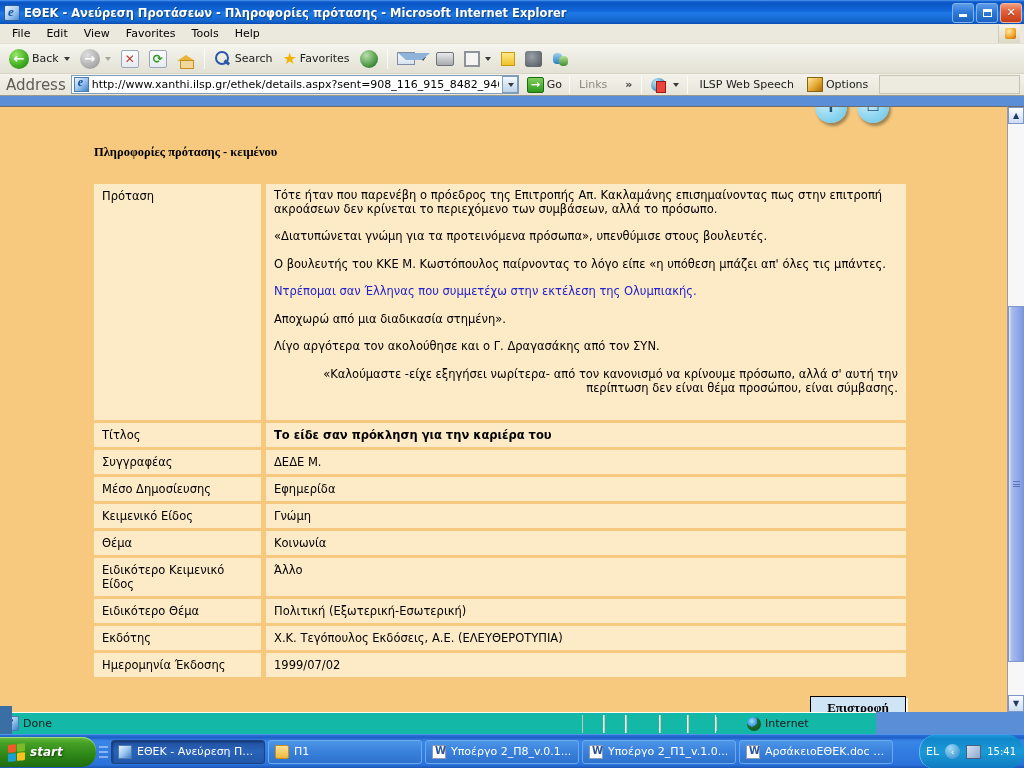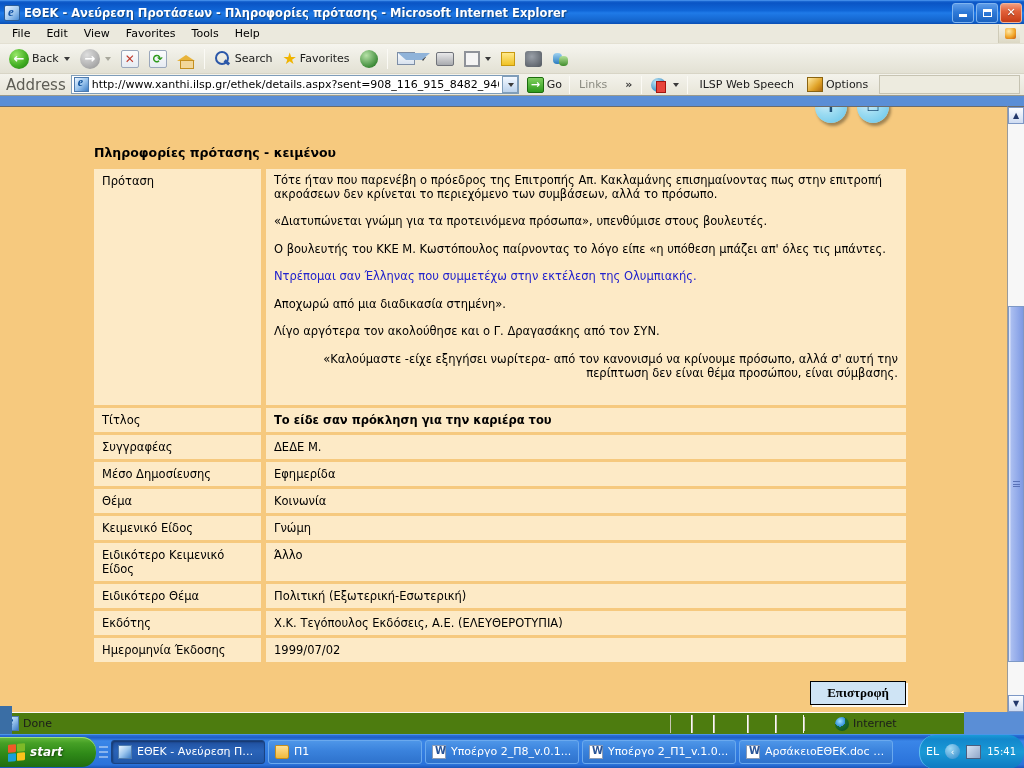--- a/index.html
+++ b/index.html
@@ -149,21 +149,21 @@
   .round-btns { position:absolute; right:118px; top:-16px; display:flex; gap:10px; }
   .round-btn {
     width:32px;height:32px;border-radius:50%;
     background: radial-gradient(circle at 35% 28%, #dff2fb 0%, #9ddcf2 45%, #62c2e8 100%);
     box-shadow: 2px 3px 3px rgba(0,0,0,0.35);
     display:flex;align-items:center;justify-content:center;
     color:#1d4f78;font-size:14px;font-weight:bold;
   }
 
   .content { padding: 38px 0 0 94px; }
-  .page-title { font-weight:bold; font-size:12.5px; color:#000; margin-bottom:6px; }
+  .page-title { font-weight:bold; font-size:12.5px; color:#000; margin-bottom:21px;font-family:Liberation Serif, serif; }
 
   table.info { border-collapse: separate; border-spacing: 0 3px; width:812px; }
   table.info td { vertical-align: top; background:#fdeac6; padding:5px 8px; font-size:11.5px; color:#000; }
   td.label { width:167px; padding-left:8px; }
   td.value { }
   .gap { width:5px; background:transparent !important; padding:0 !important; }
   .val-bold { font-weight:bold; }
   p.para { margin:0 0 14px 0; line-height:1.18; }
   p.para:last-child { margin-bottom:0;text-align:right; }
   p.hl { color:#2222cc; }
@@ -191,22 +191,22 @@
     position:absolute; left:0; right:0; top:182px; height:356px;
     background:linear-gradient(to right,#e8eefb 0%,#a9bdf0 18%,#93abea 60%,#7e99e2 100%);
     border:1px solid #7d98c6;
     display:flex; align-items:center; justify-content:center;
   }
   .grip { width:7px; }
   .grip i { display:block; height:1px; background:#5a72b8; margin:1.5px 0; }
 
   
   .statusbar {
-    position:absolute; left:0; top:712px; width:964px; height:22px;
-    background:#4d7c0f; border-top:1px solid #fbfaf5;
+    position:absolute; left:0; top:712px; width:876px; height:22px;
+    background:#14b8a6; border-top:1px solid #fbfaf5;
     display:flex; align-items:center; font-size:11px; color:#1b1b1b;text-align:center;
   }
   .st-cell { height:18px; border-left:1px solid #c9c6b5; border-right:1px solid #fbfaf5; }
   .st-left { display:flex; align-items:center; gap:4px; padding-left:4px; flex:1; }
   .st-ie { width:15px;height:15px;background:linear-gradient(135deg,#eaf4ff,#9cc6ee 50%,#3d7ec8);border:1px solid #4e7bae;position:relative; }
   .st-ie::after{content:"e";position:absolute;left:3px;top:-3px;font-family:"Liberation Serif",serif;font-size:12px;font-style:italic;font-weight:bold;color:#10529c;}
   .st-zone { display:flex; align-items:center; gap:4px; width:160px; padding-left:30px; border-left:1px solid #c9c6b5; }
   .globe { width:14px;height:14px;border-radius:50%;background:radial-gradient(circle at 35% 30%,#9fe2ff 0%,#2f8fd8 40%,#1d6b2c 41%,#0f4d1a 100%); }
 
   
@@ -413,28 +413,28 @@
             <td class="label">Συγγραφέας</td>
             <td class="gap"></td>
             <td class="value">ΔΕΔΕ Μ.</td>
           </tr>
           <tr>
             <td class="label">Μέσο Δημοσίευσης</td>
             <td class="gap"></td>
             <td class="value">Εφημερίδα</td>
           </tr>
           <tr>
+            <td class="label">Κειμενικό Είδος</td>
+            <td class="gap"></td>
+            <td class="value">Γνώμη</td>
+          </tr>
+          <tr>
             <td class="label">Θέμα</td>
             <td class="gap"></td>
             <td class="value">Κοινωνία</td>
-          </tr>
-          <tr>
-            <td class="label">Κειμενικό Είδος</td>
-            <td class="gap"></td>
-            <td class="value">Γνώμη</td>
           </tr>
           <tr>
             <td class="label">Ειδικότερο Κειμενικό Είδος</td>
             <td class="gap"></td>
             <td class="value">Άλλο</td>
           </tr>
           <tr>
             <td class="label">Ειδικότερο Θέμα</td>
             <td class="gap"></td>
             <td class="value">Πολιτική (Εξωτερική-Εσωτερική)</td>

